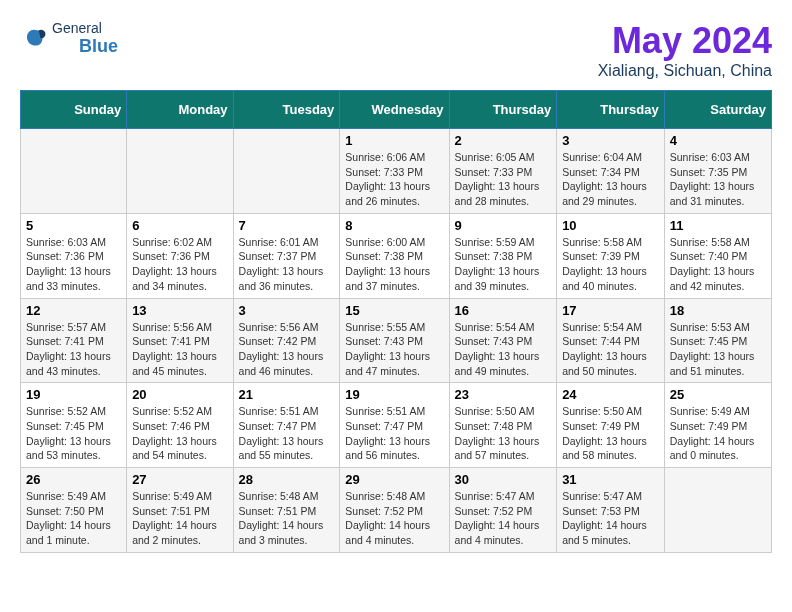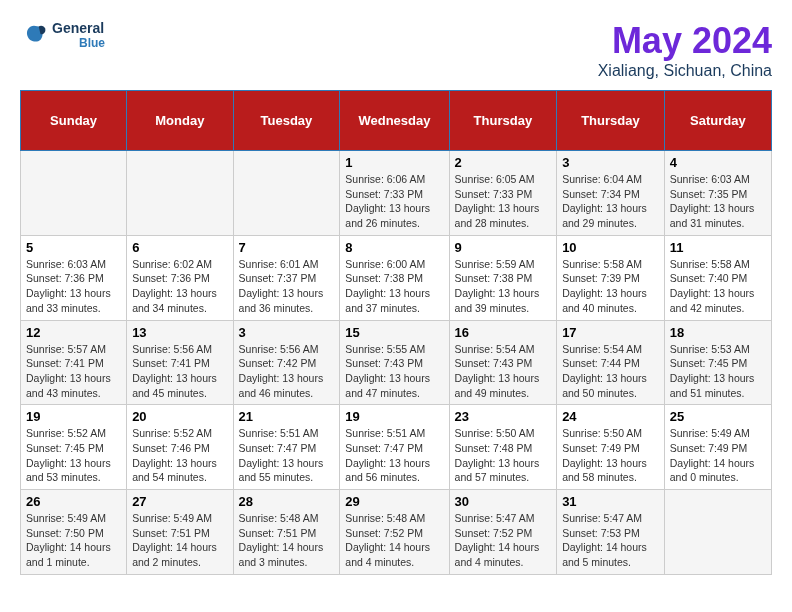--- a/index.html
+++ b/index.html
@@ -36,24 +36,24 @@
     .location-title {
       font-size: 16px;
       color: #1a3a5c;
     }
     table {
       width: 100%;
       border-collapse: collapse;
       font-size: 11px;
     }
     thead tr th {
-      background-color: #b91c1c;
+      background-color: #0f766e;
       color: #fff;
-      text-align: center;
-      padding: 22px 5px;
+      text-align: right;
+      padding: 11px 5px;
       font-size: 13px;
       font-weight: bold;
       border: 1px solid #2e7ab8;
     }
     tbody tr td {
       vertical-align: top;
       padding: 4px 5px;
       border: 1px solid #ccc;
       min-height: 80px;
       height: 80px;
@@ -84,22 +84,22 @@
 </head>
 <body>
 
 <div class="header">
   <div class="logo">
     <svg class="logo-icon" viewBox="0 0 30 30" xmlns="http://www.w3.org/2000/svg">
       <path d="M15 5 C10 5, 6 10, 8 16 C10 22, 18 24, 22 20 C26 16, 24 8, 20 6 Z" fill="#2e7ab8"></path>
       <path d="M20 6 C22 4, 26 5, 27 8 C28 12, 25 15, 22 14 Z" fill="#1a3a5c"></path>
     </svg>
     <div>
-      <div style="font-size:14px; font-weight:bold; color:#1a3a5c;">General</div>
-      <div style="font-size:12px; font-weight:bold; color:#2e7ab8;padding-left:27px;">Blue</div>
+      <div style="font-size:14px; font-weight:normal; color:#1a3a5c;">General</div>
+      <div style="font-size:18px; font-weight:bold; color:#2e7ab8;padding-left:27px;">Blue</div>
     </div>
   </div>
   <div class="title-block">
     <div class="month-title">May 2024</div>
     <div class="location-title">Xialiang, Sichuan, China</div>
   </div>
 </div>
 
 <table>
   <thead>

